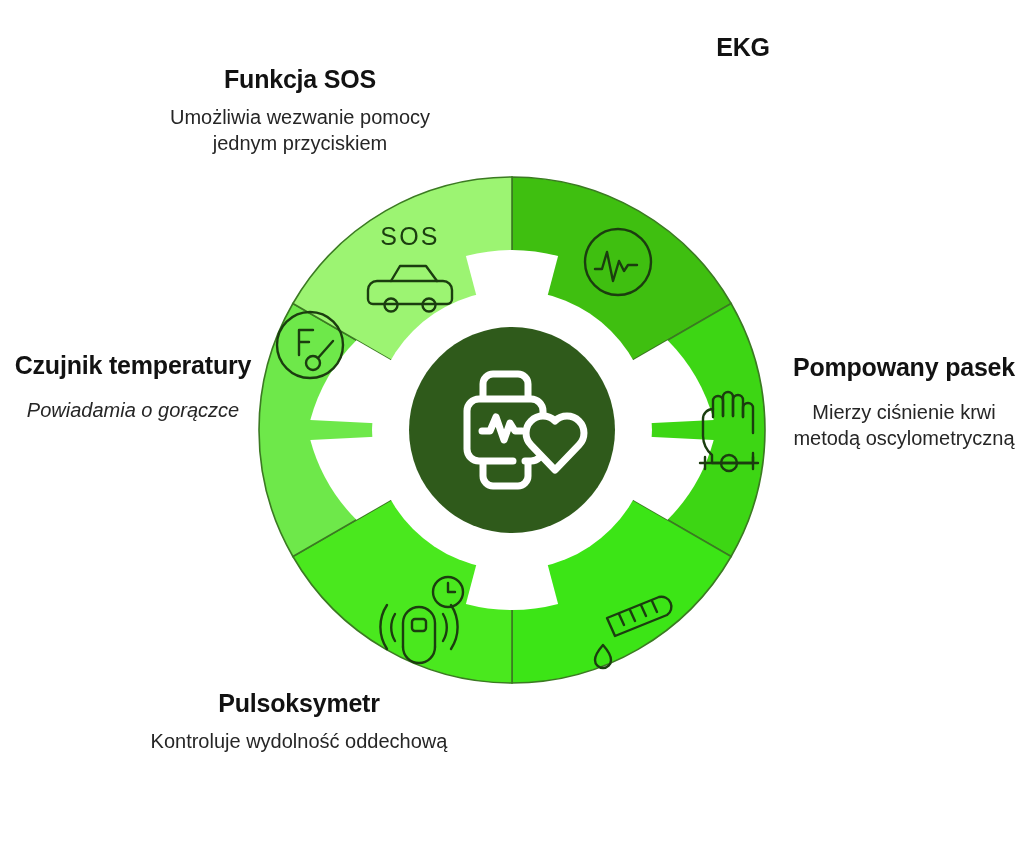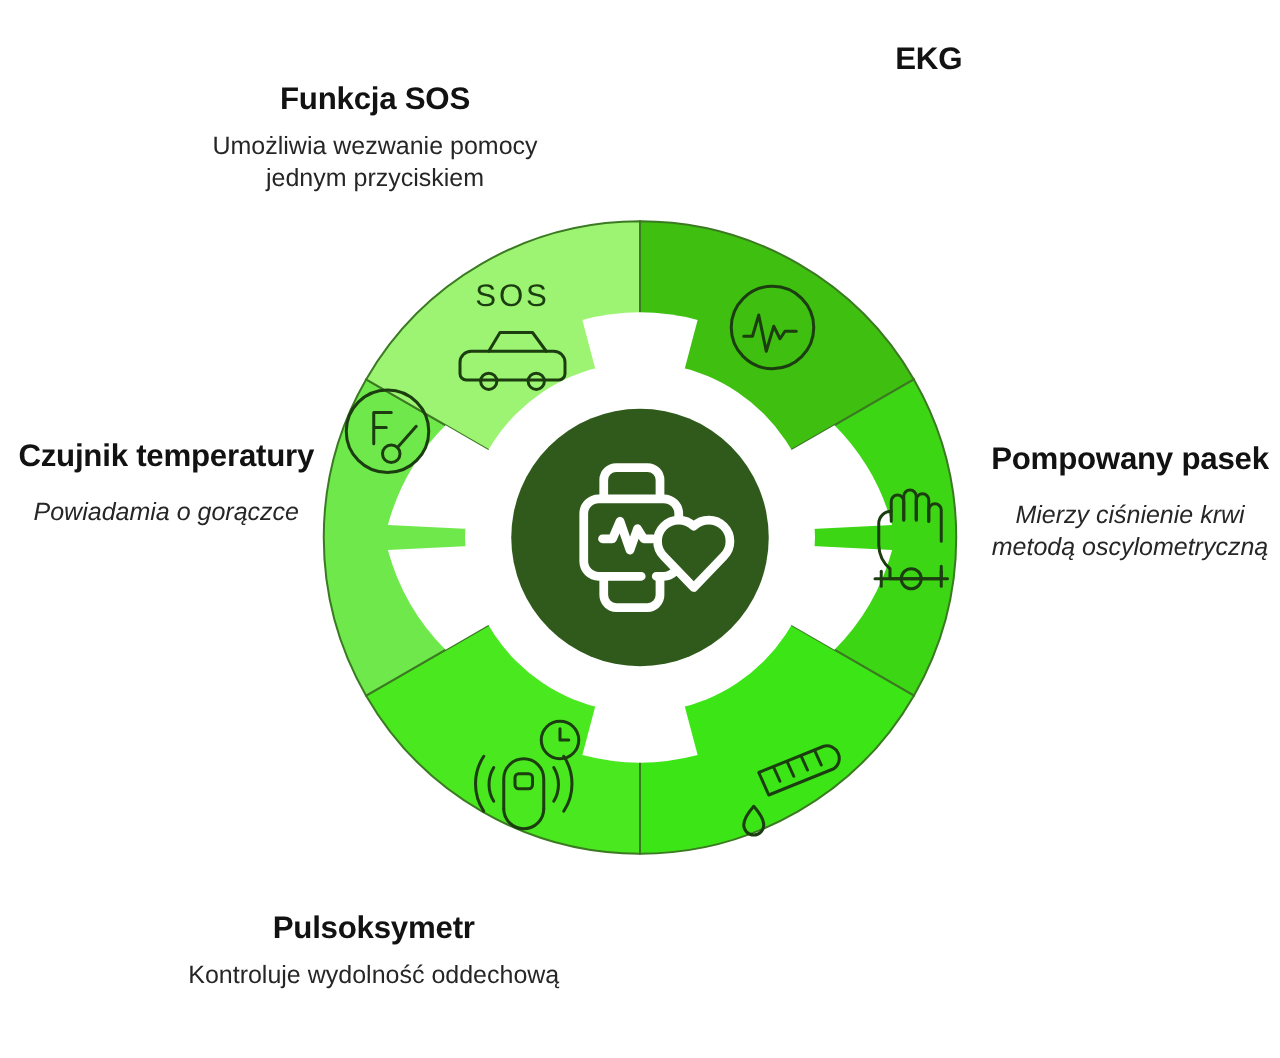--- a/index.html
+++ b/index.html
@@ -83,32 +83,31 @@
     left: 790px;
     top: 352px;
     width: 228px;
     text-align: center;
   }
   .callout-oxi {
     left: 130px;
     top: 688px;
     width: 338px;
     text-align: center;
-    margin-top: 39px;
   }
   .callout-gluc {
     left: 556px;
     top: 666px;
     width: 400px;
     text-align: center;
   }
   .callout-gluc .c-desc { margin-top: 14px; }
   .callout-oxi .c-desc  { margin-top: 4px; }
   .callout-temp .c-desc { margin-top: 16px; font-style: italic; }
-  .callout-cuff .c-desc { margin-top: 16px; font-style: italic; }
+  .callout-cuff .c-desc { margin-top: 16px; }
 </style>
 </head>
 <body>
 
 <div class="stage">
 
   <div class="wheel">
     <svg viewBox="0 0 506 506" xmlns="http://www.w3.org/2000/svg">
       <defs>
 

